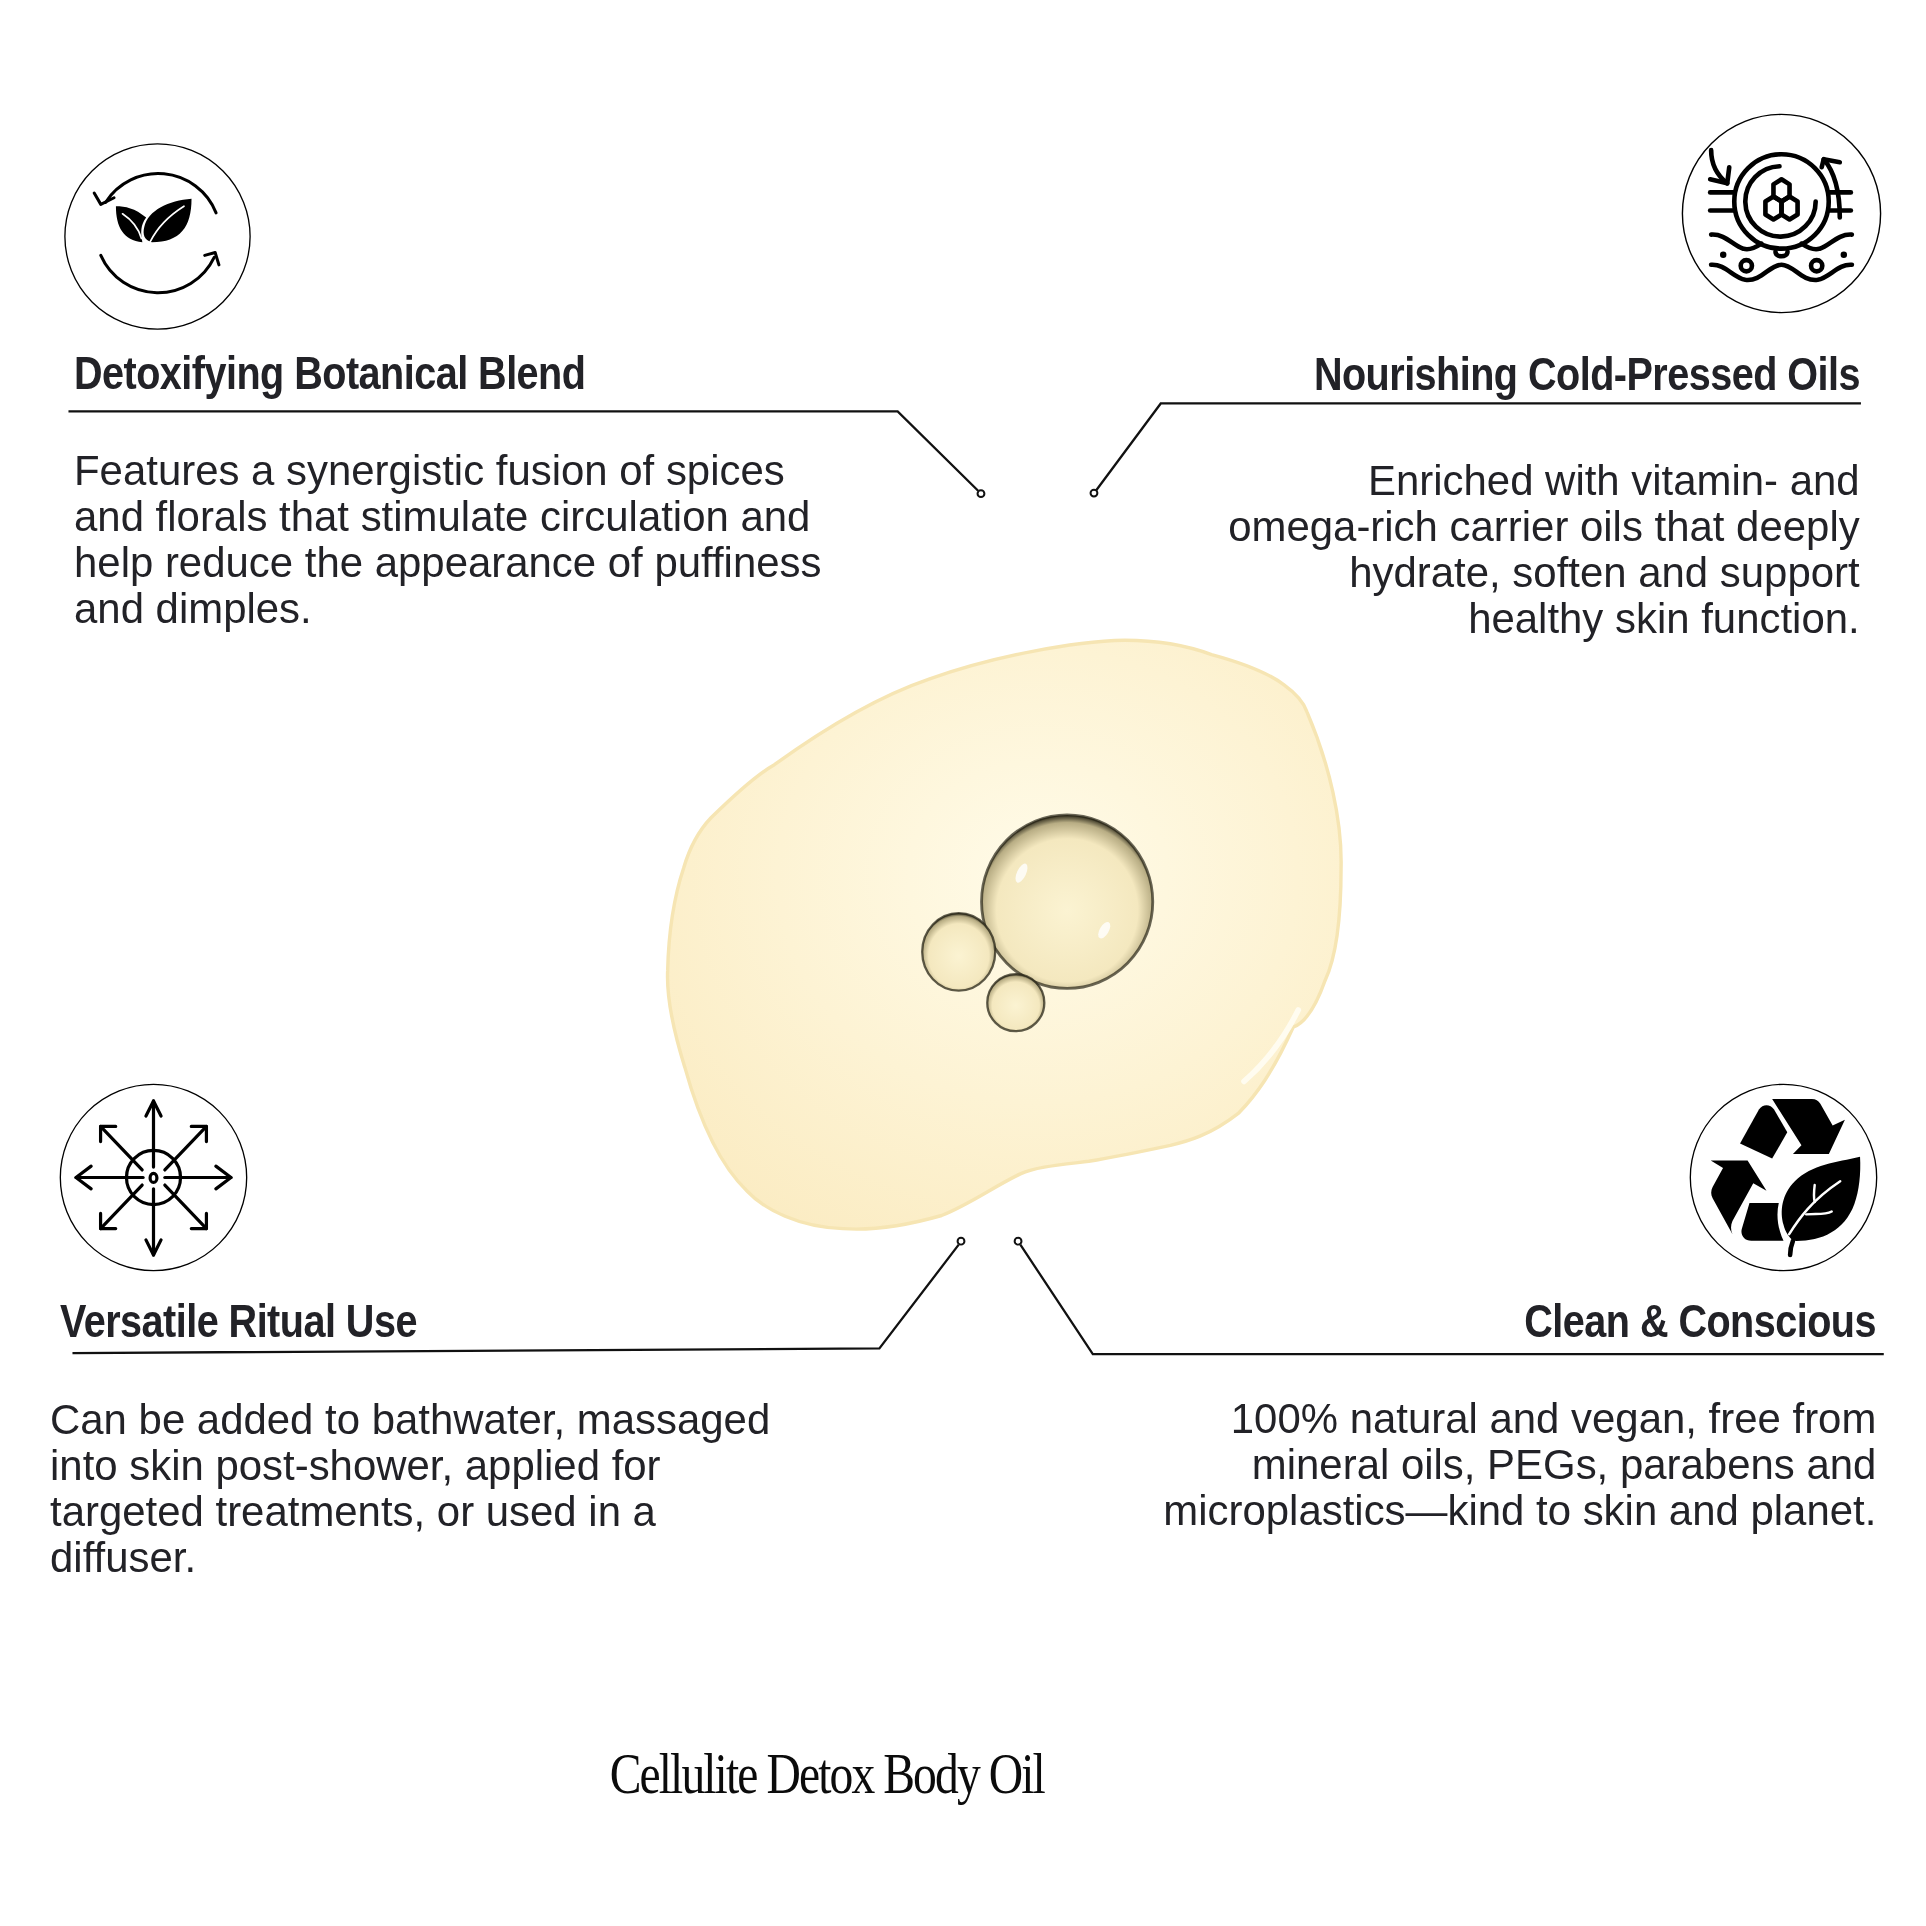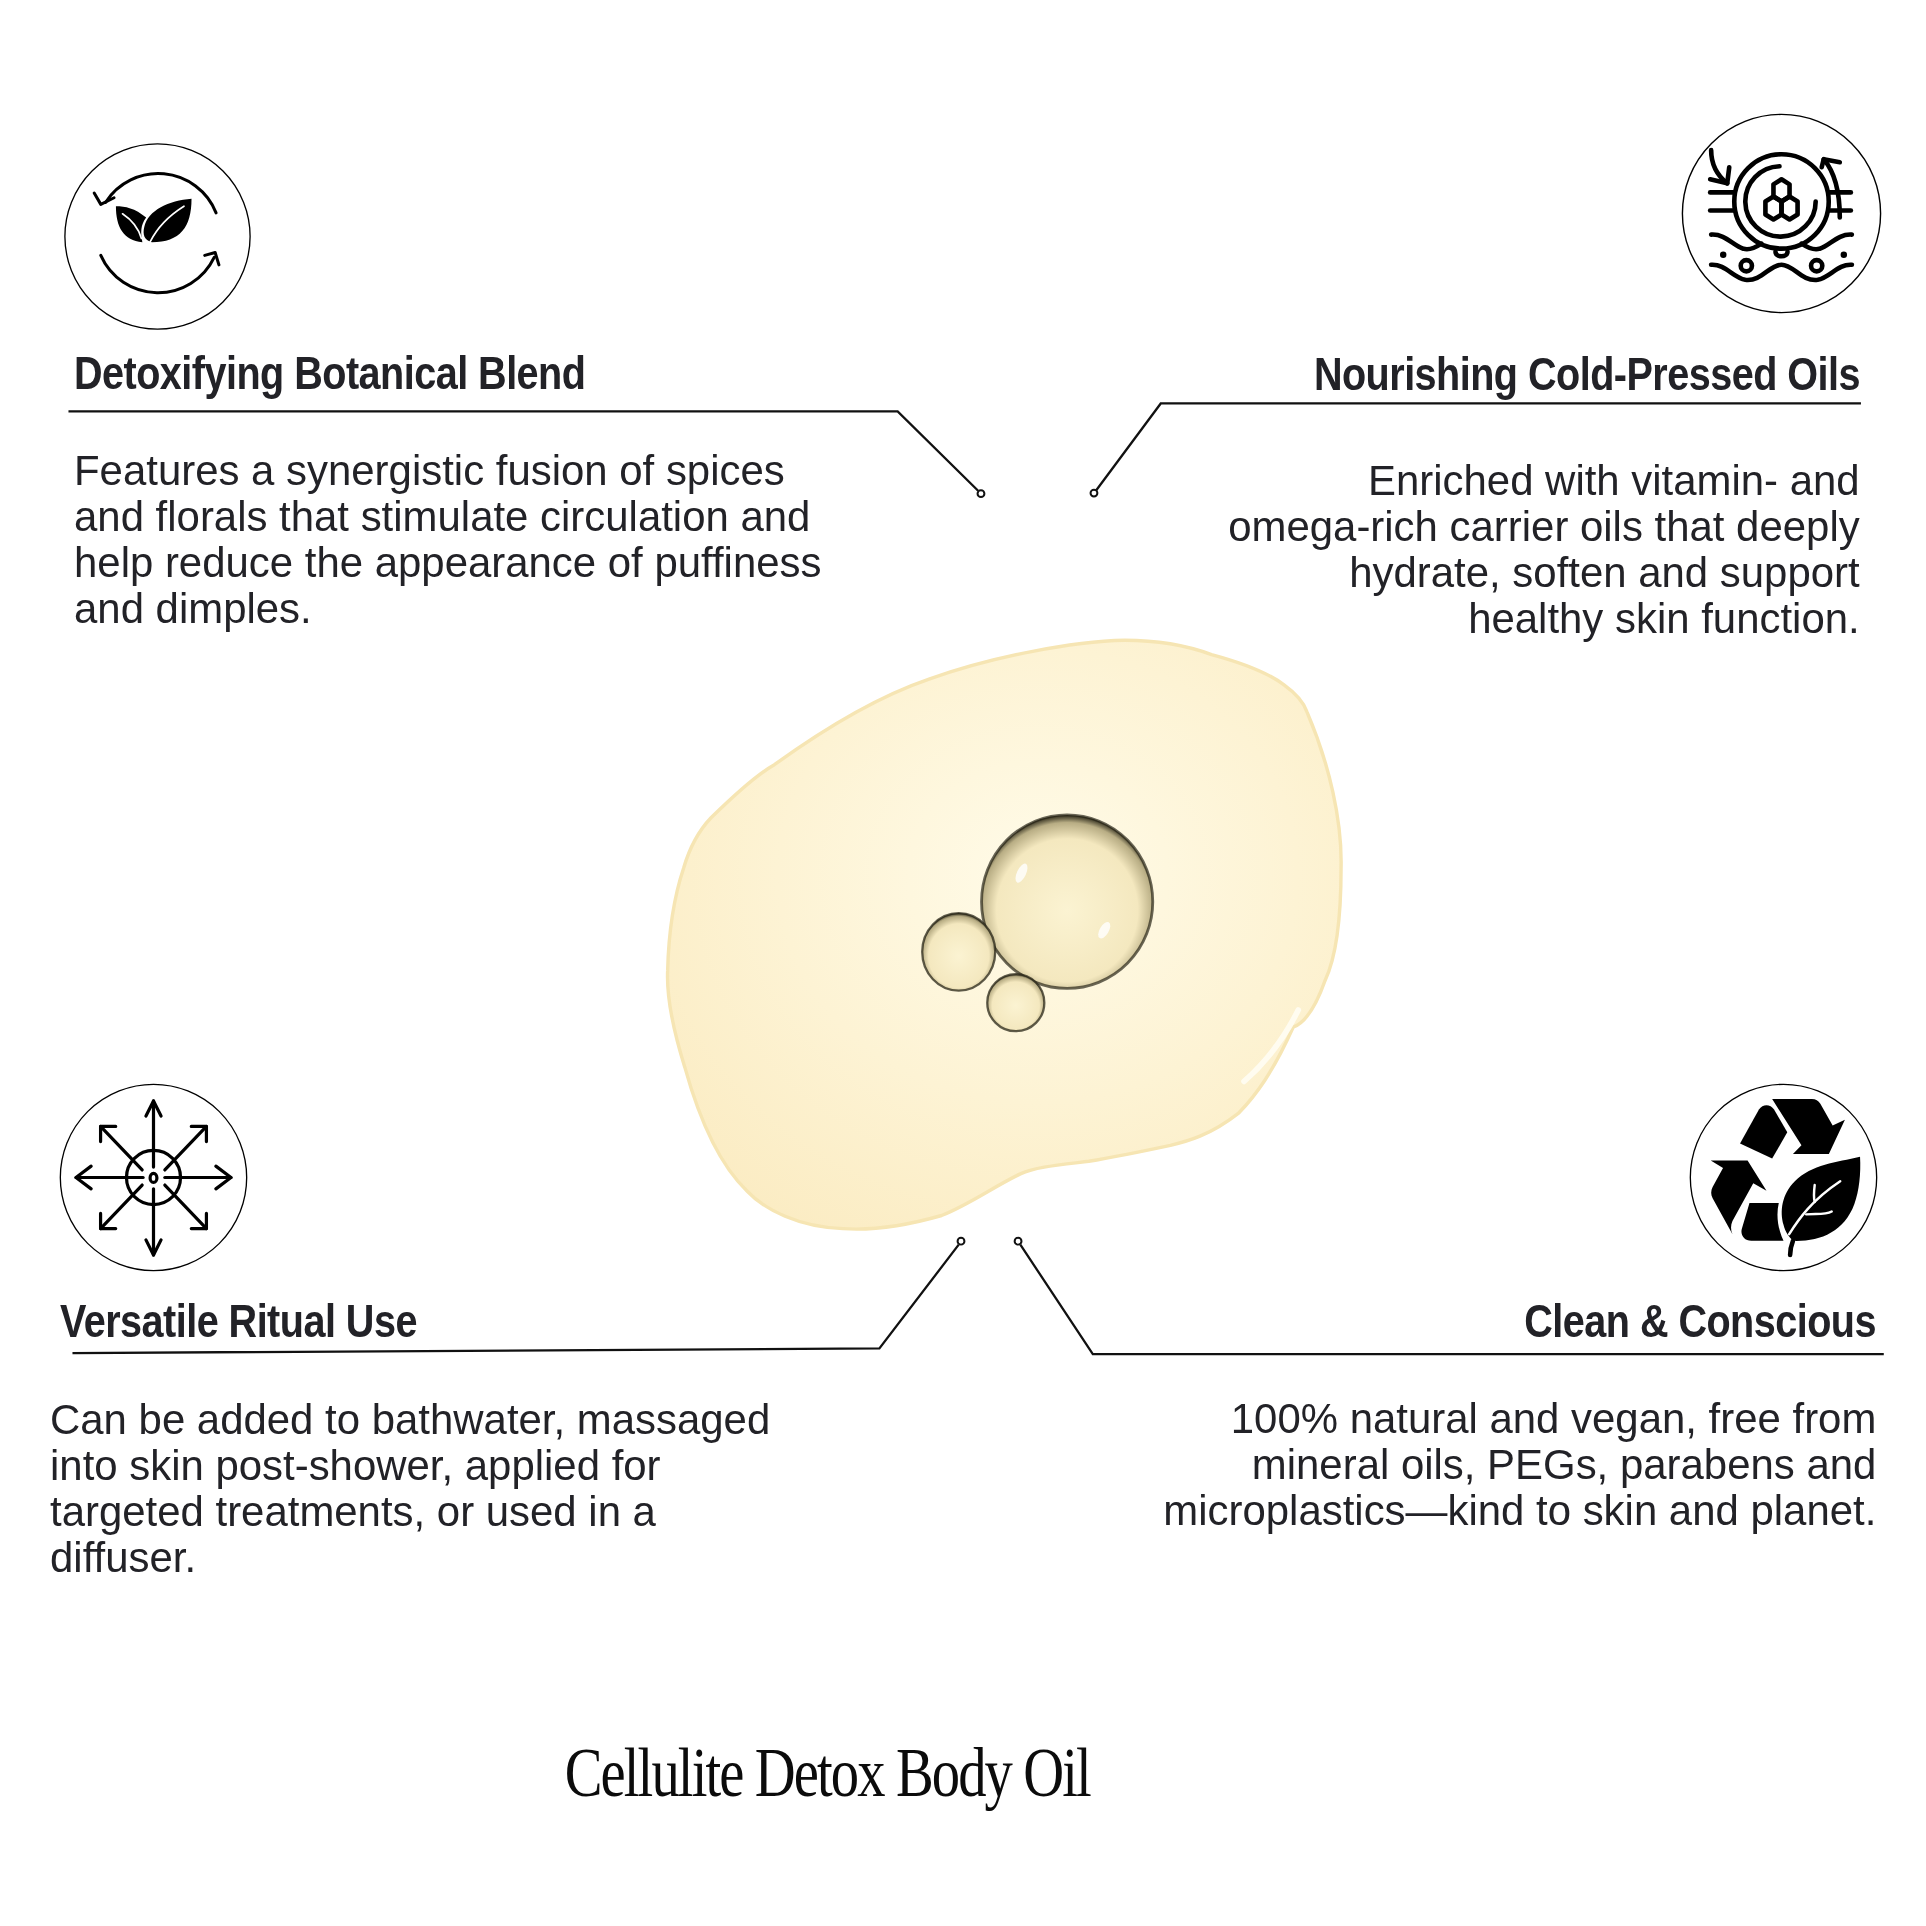--- a/index.html
+++ b/index.html
@@ -19,21 +19,21 @@
     font-size: 43px; line-height: 46px; color: #222227;
   }
   .body-text .line { display: block; white-space: nowrap; }
   .body-text.left { transform: scaleX(0.975); transform-origin: left top; }
   .body-text.right { text-align: right; transform: scaleX(0.975); transform-origin: right top; }
   #connectors { position: absolute; left: 0; top: 0; width: 1926px; height: 1926px; pointer-events: none; }
   #blob { position: absolute; left: 0; top: 0; width: 1926px; height: 1926px; }
   .title {
     position: absolute; left: 0; width: 1654px; top: 1725px; text-align: center;
     font-family: "Liberation Serif", serif; font-weight: 400;
-    font-size: 69px; line-height: 97px; color: #0b0b0b; letter-spacing: -2.3px;
+    font-size: 58px; line-height: 97px; color: #0b0b0b; letter-spacing: -2.3px;
     white-space: nowrap;
   }
   .title span { display: inline-block; transform: scaleX(0.82); transform-origin: center top; }
 </style>
 </head>
 <body>
 
 <svg id="blob" viewBox="0 0 3375 3375" xmlns="http://www.w3.org/2000/svg">
   <defs>
     <radialGradient id="oilGrad" cx="0.55" cy="0.4" r="0.7">

